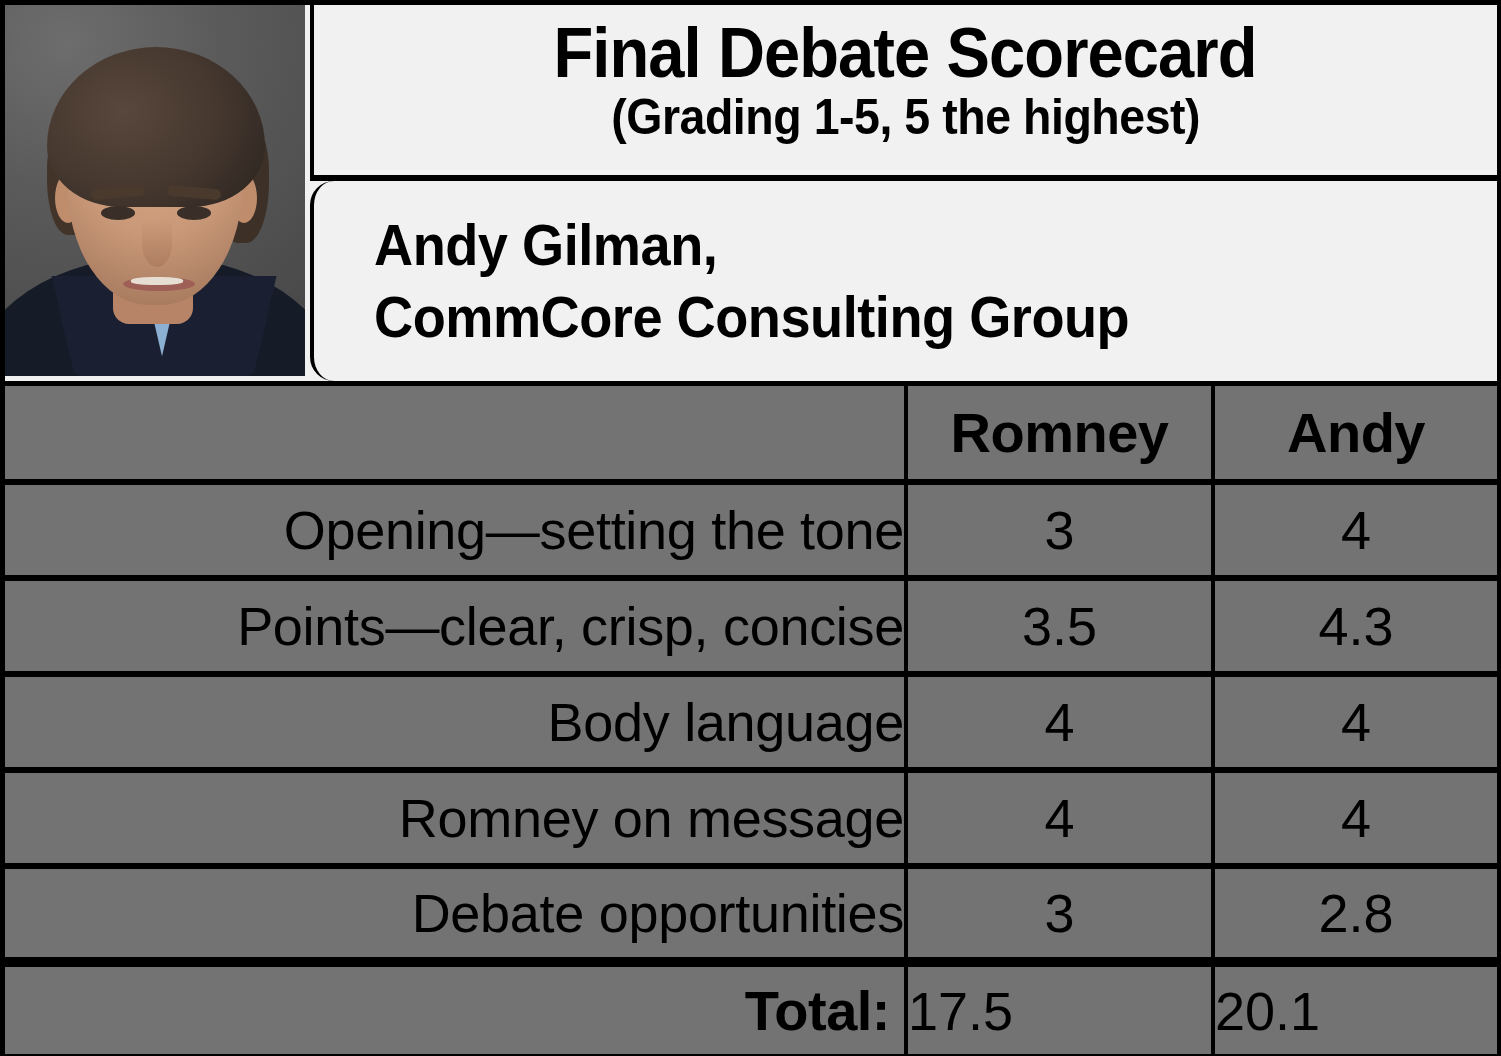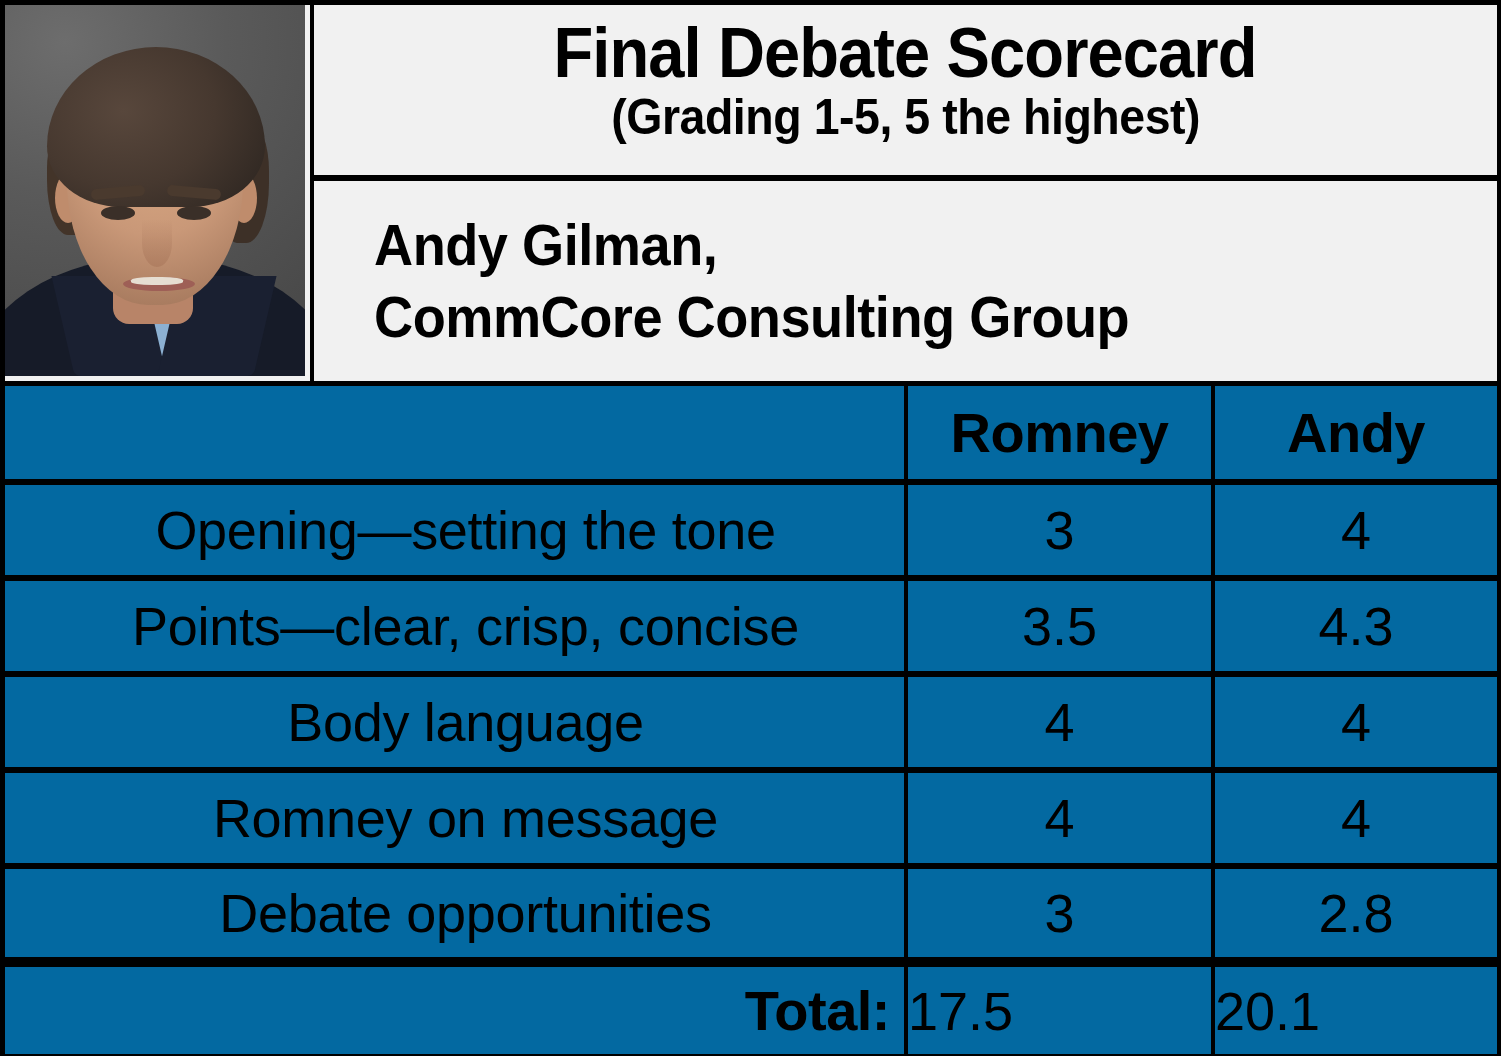--- a/index.html
+++ b/index.html
@@ -274,20 +274,21 @@
     left: 305px;
     top: 176px;
     right: 0;
     height: 200px;
     box-sizing: border-box;
     border-left: 4px solid #000;
     display: flex;
     flex-direction: column;
     justify-content: center;
     padding-left: 60px;
+    border-radius: 24px;
   }
   .name-line {
     font-family: "Liberation Sans", sans-serif;
     font-weight: bold;
     font-size: 57px;
     line-height: 72px;
     letter-spacing: -0.5px;
     color: #000;
     white-space: nowrap;
     transform: scaleX(0.95);
@@ -315,21 +316,21 @@
     table-layout: fixed;
   }
   table.score col.c-label { width: 901px; }
   table.score col.c-romney { width: 307px; }
   table.score col.c-obama  { width: 284px; }
 
   table.score td, table.score th {
     padding: 0;
     margin: 0;
     box-sizing: border-box;
-    background: #0369a1;
+    background: #737373;
   }
 
   
   .sep-left  { border-left: 4px solid #000; }
 
   
   tr.head-row th {
     height: 96px;
     border-bottom: 6px solid #000;
     font-family: "Liberation Sans", sans-serif;
@@ -346,21 +347,21 @@
   tr.data-row td {
     height: 96px;
     border-bottom: 6px solid #000;
     vertical-align: middle;
     font-family: "Liberation Sans", sans-serif;
     font-weight: normal;
     font-size: 54px;
     color: #000;
   }
   tr.data-row td.label {
-    text-align: center;
+    text-align: right;
     padding-left: 22px;
     letter-spacing: -0.3px;
     white-space: nowrap;
   }
   tr.data-row td.score-val {
     text-align: center;
   }
   tr.data-row.last td {
     border-bottom: 10px solid #000;
   }

